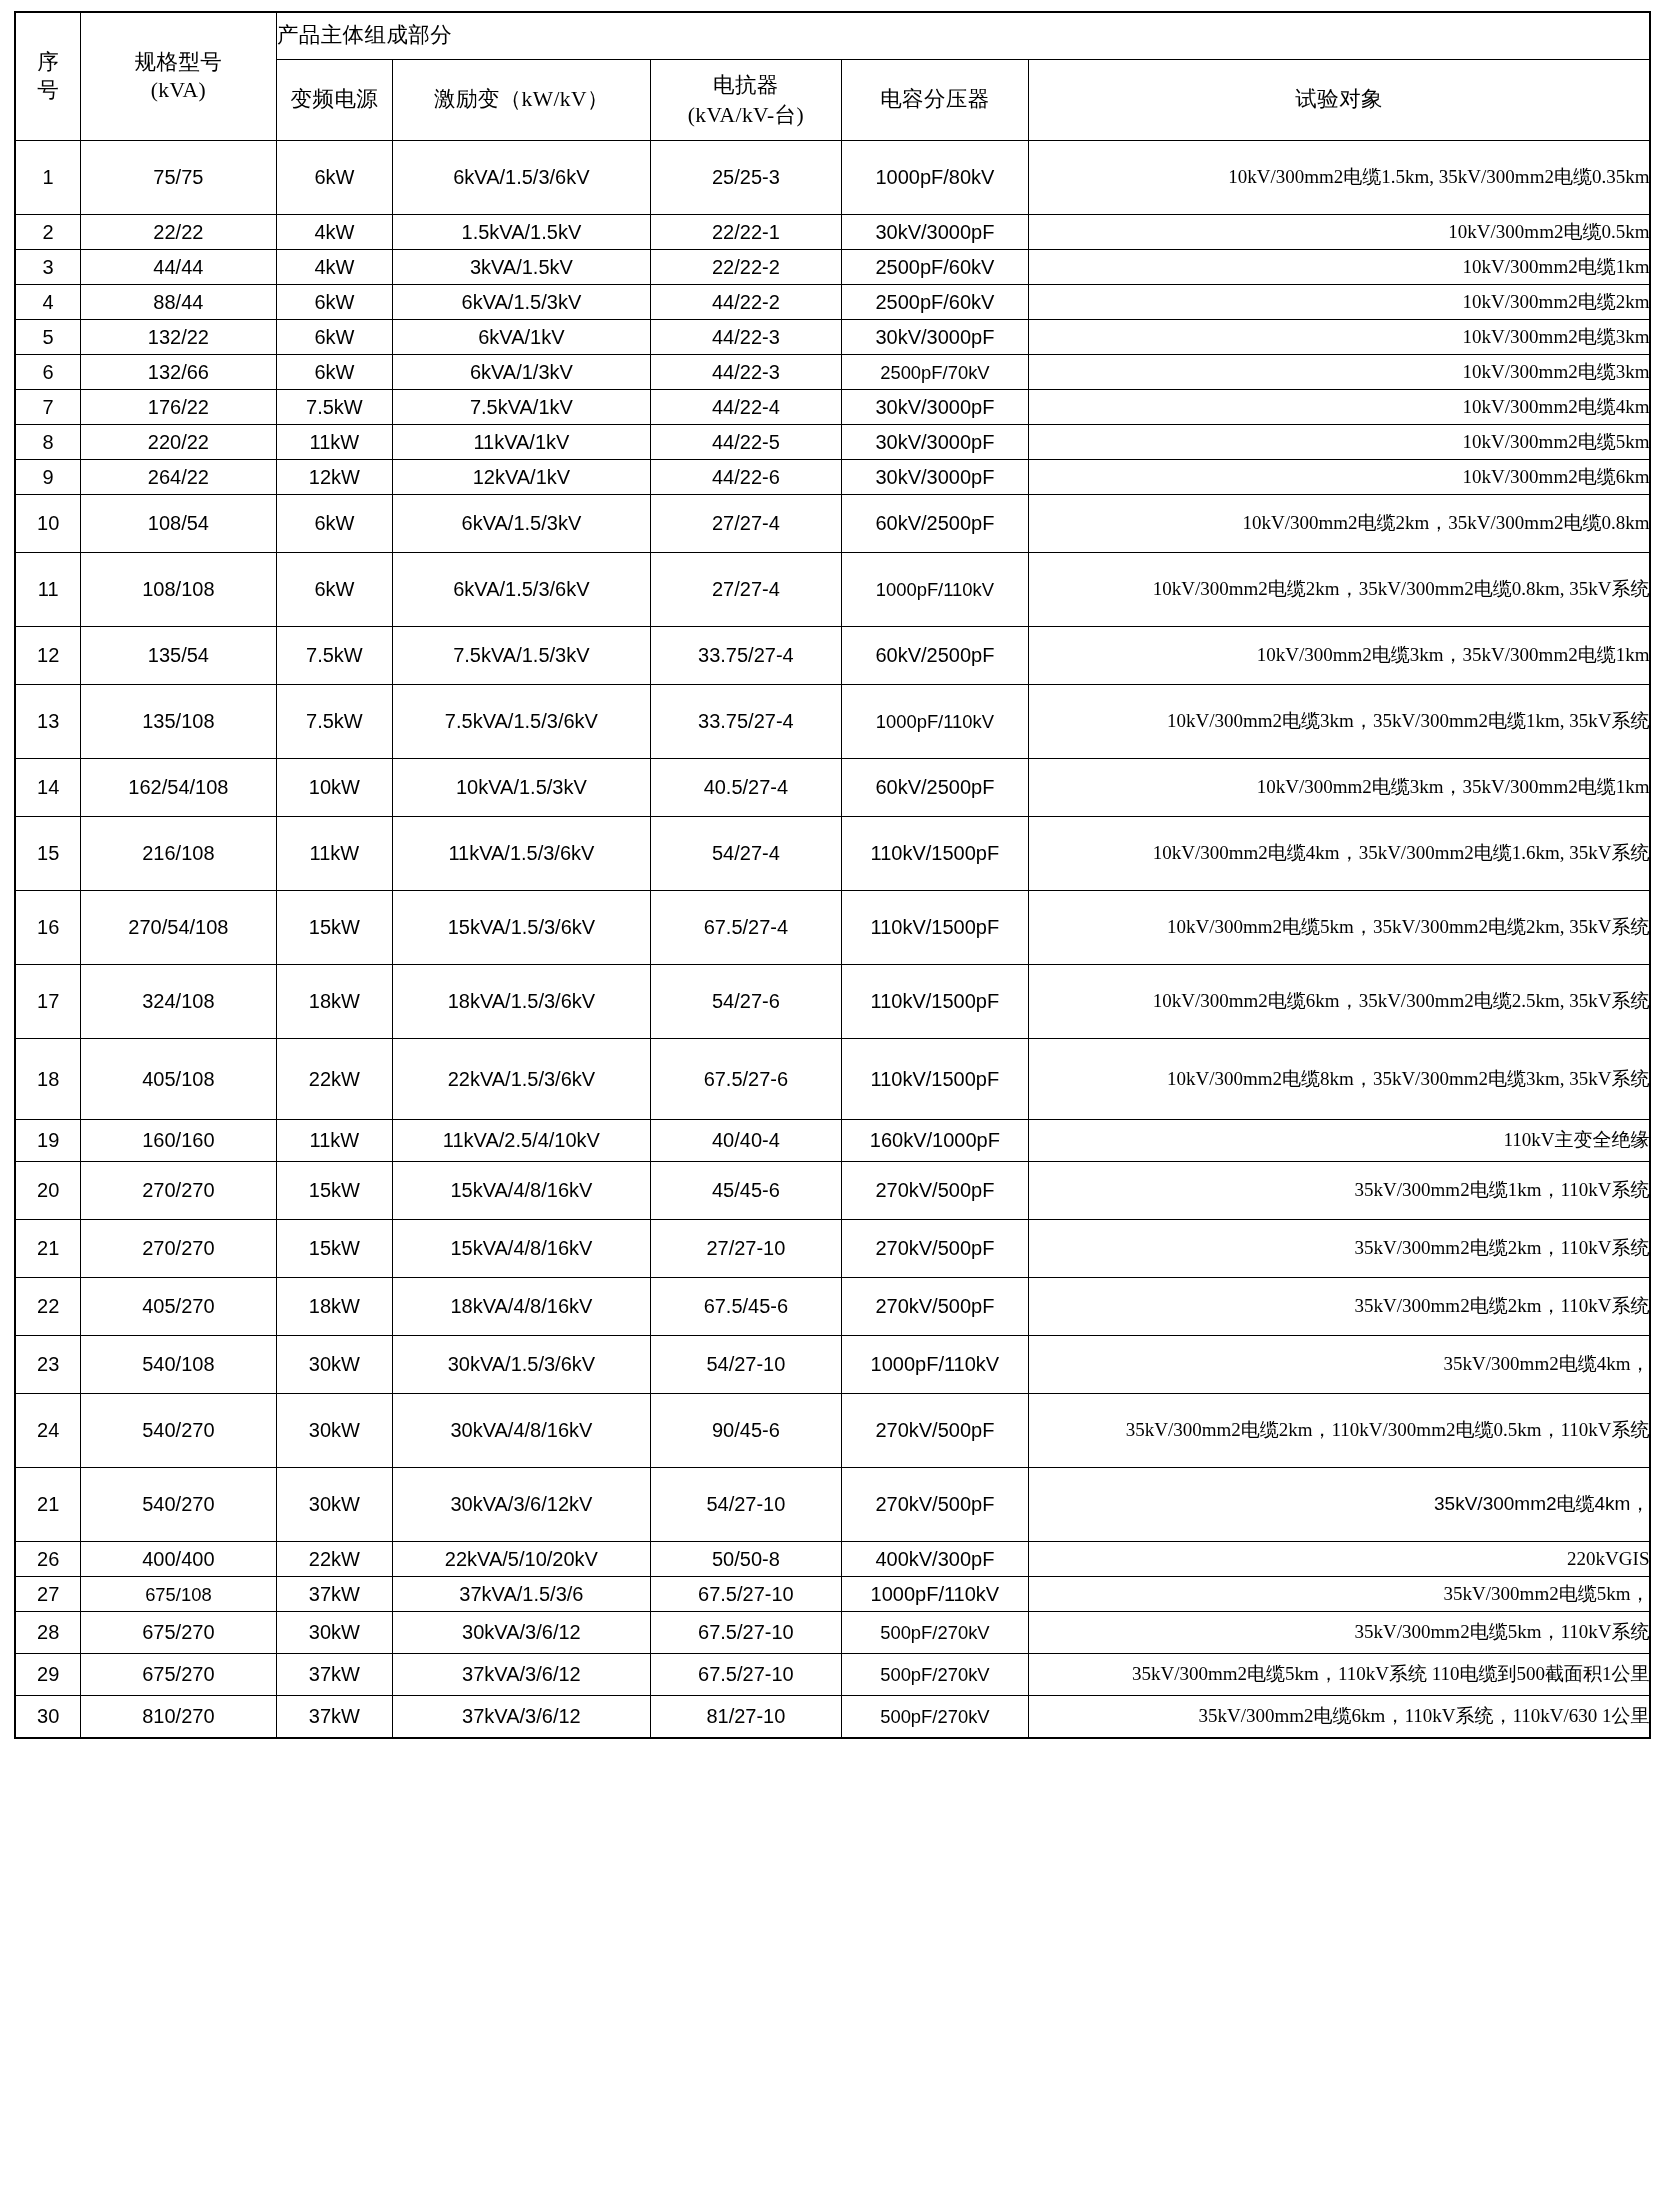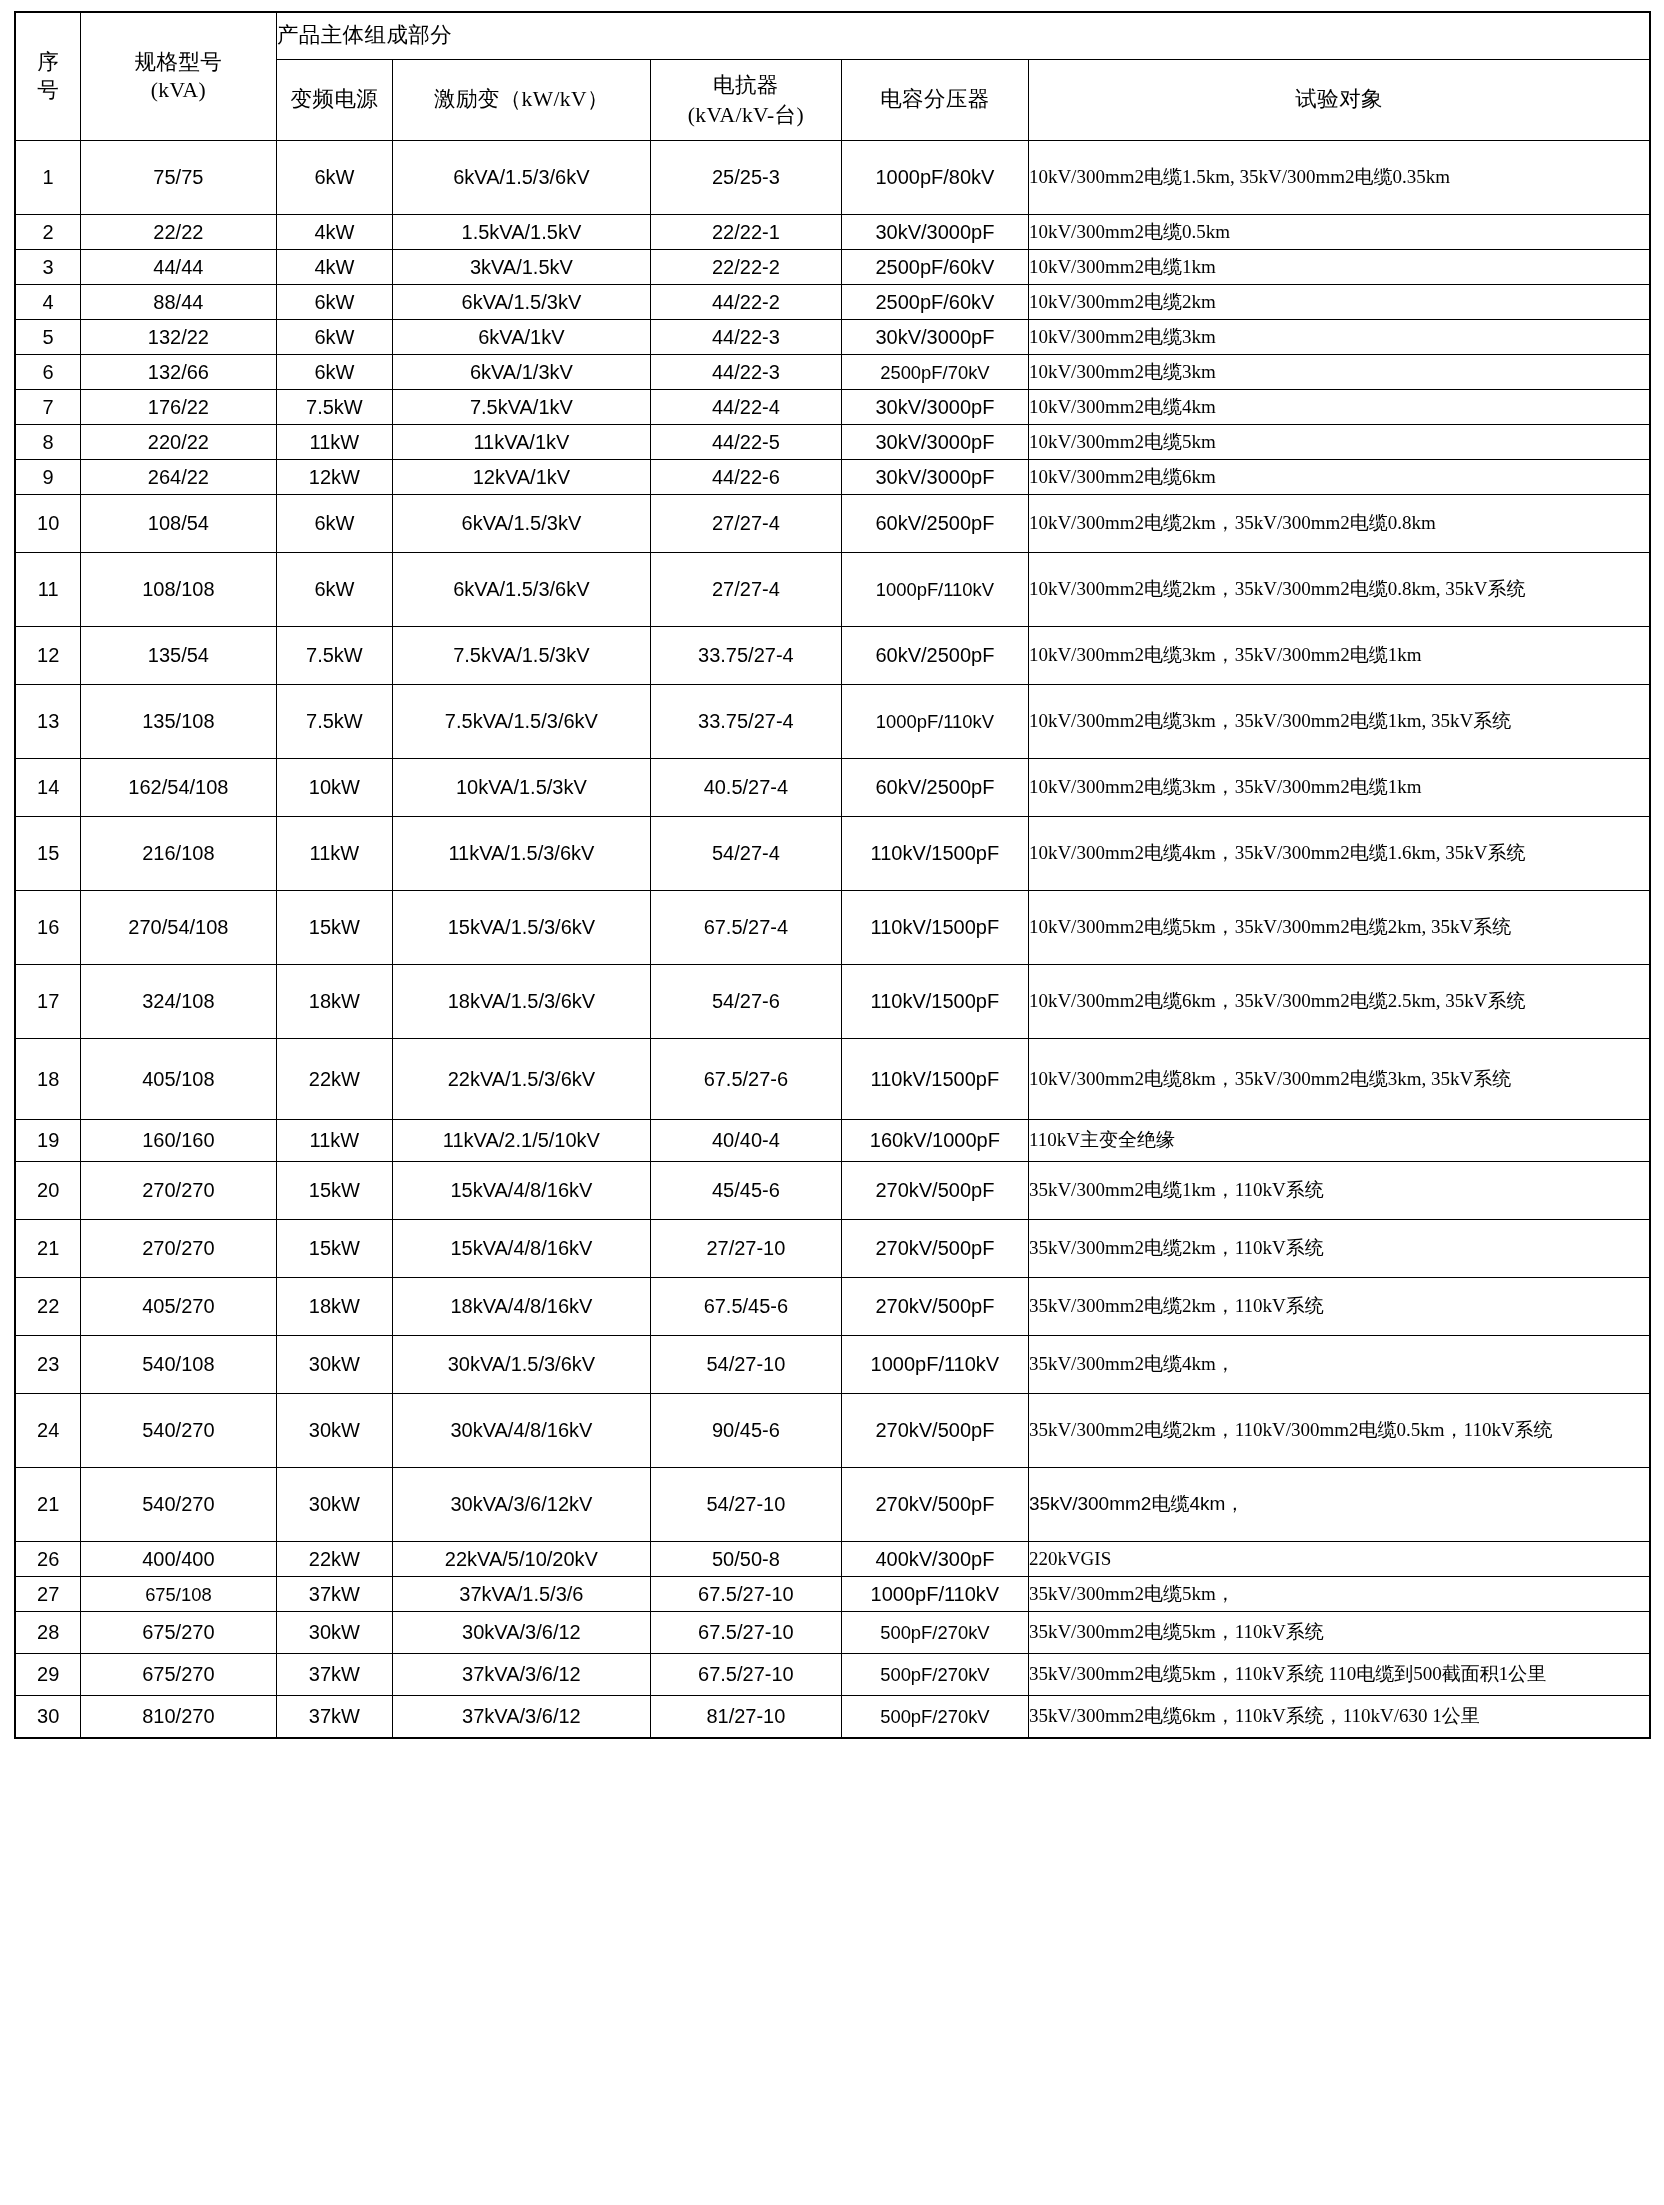--- a/index.html
+++ b/index.html
@@ -65,21 +65,21 @@
     text-align: center;
     font-size: 20px;
     line-height: 1.25;
     font-family: "Liberation Sans", sans-serif;
     padding: 3.2px 2.4px;
   }
   .cell.num { font-size: 20px; }
   .cell.small { font-size: 18.4px; margin-left: 32px; }
 
   .obj {
-    text-align: left;
+    text-align: right;
     font-size: 19px;
     line-height: 1.42;
     font-family: "Liberation Serif", "DejaVu Serif", serif;
     padding: 4.8px 3.2px 4.8px 8px;
     word-break: break-word;
   }
 
   
   tr.r-xs td { height: 34px; }
   tr.r-sm td { height: 41px; }
@@ -284,21 +284,21 @@
           <td class="cell">22kW</td>
           <td class="cell">22kVA/1.5/3/6kV</td>
           <td class="cell">67.5/27-6</td>
           <td class="cell">110kV/1500pF</td>
           <td class="obj">10kV/300mm2电缆8km，35kV/300mm2电缆3km, 35kV系统</td>
         </tr>
         <tr class="r-sm">
           <td class="cell num">19</td>
           <td class="cell">160/160</td>
           <td class="cell">11kW</td>
-          <td class="cell">11kVA/2.1/5/10kV</td>
+          <td class="cell">11kVA/2.5/4/10kV</td>
           <td class="cell">40/40-4</td>
           <td class="cell">160kV/1000pF</td>
           <td class="obj">110kV主变全绝缘</td>
         </tr>
         <tr class="r-md">
           <td class="cell num">20</td>
           <td class="cell">270/270</td>
           <td class="cell">15kW</td>
           <td class="cell">15kVA/4/8/16kV</td>
           <td class="cell">45/45-6</td>

